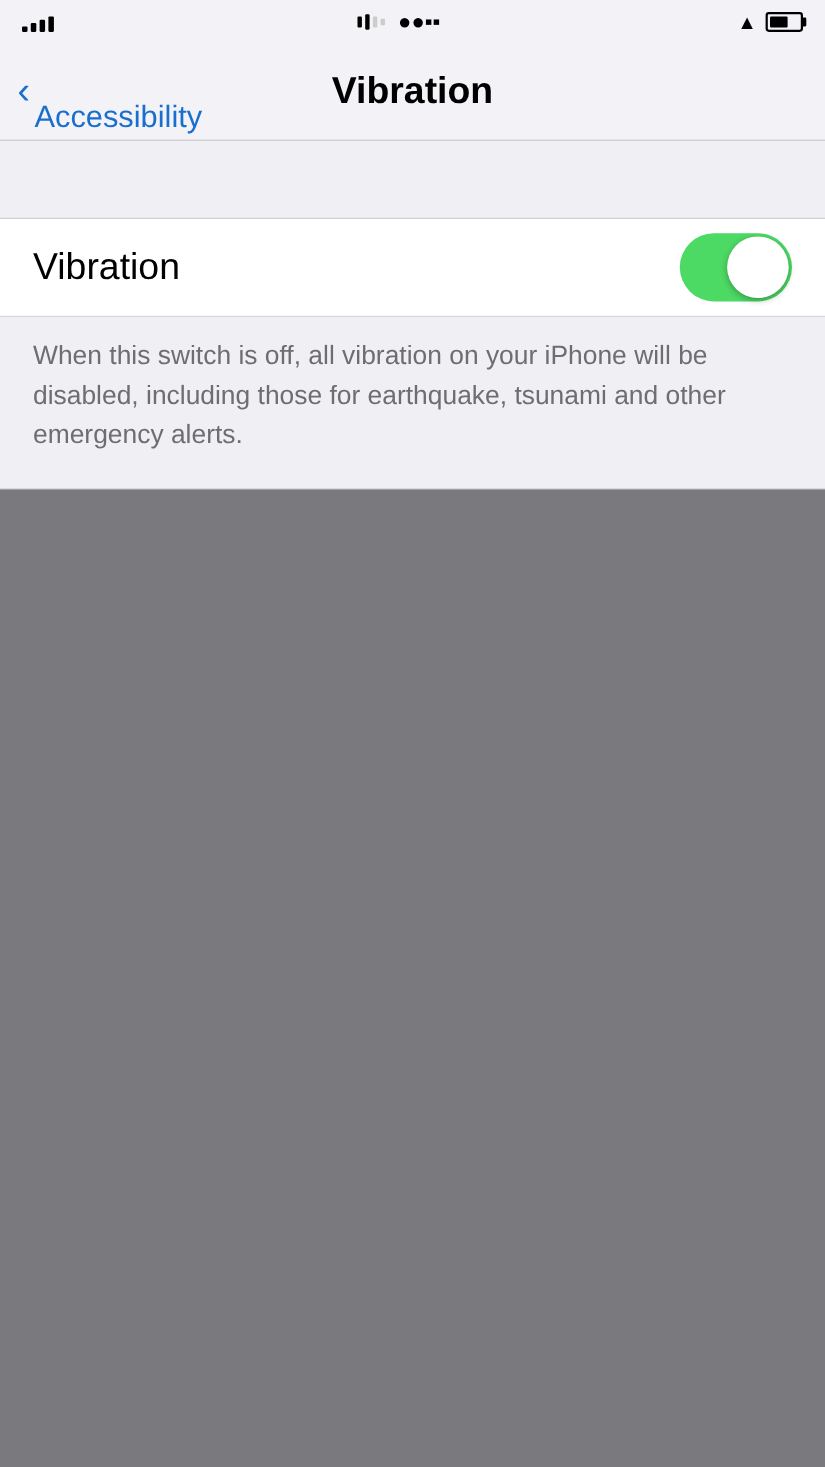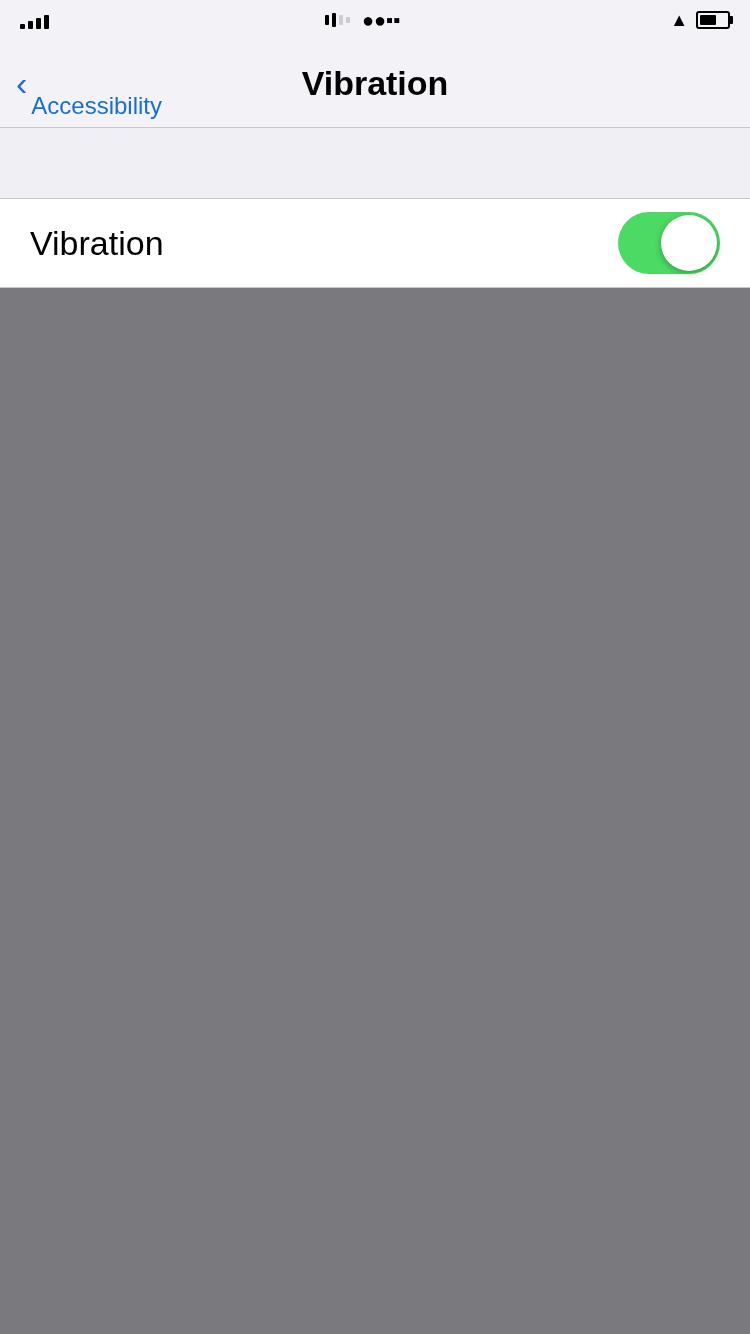--- a/index.html
+++ b/index.html
@@ -120,21 +120,21 @@
     }
 
     .nav-back-chevron {
       font-size: 34px;
       line-height: 1;
       color: #1a6fce;
       margin-top: -2px;
     }
 
     .nav-back-text {
-      font-size: 24px;
+      font-size: 28px;
       color: #1a6fce;
       margin-top: 44px;
     }
 
     .nav-title {
       font-size: 34px;
       font-weight: 600;
       color: #000;
       text-align: center;
     }
@@ -268,16 +268,19 @@
     <div class="settings-row">
       <span class="settings-label">Vibration</span>
       <div class="toggle-switch">
         <div class="toggle-track">
           <div class="toggle-thumb"></div>
         </div>
       </div>
     </div>
   </div>
 
+  <div class="description-section">
+    <p class="description-text">When this switch is off, all vibration on your iPhone will be disabled, including those for earthquake, tsunami and other emergency alerts.</p>
+  </div>
 
 </div>
 
 <div class="gray-fill"></div>
 
 </body></html>

